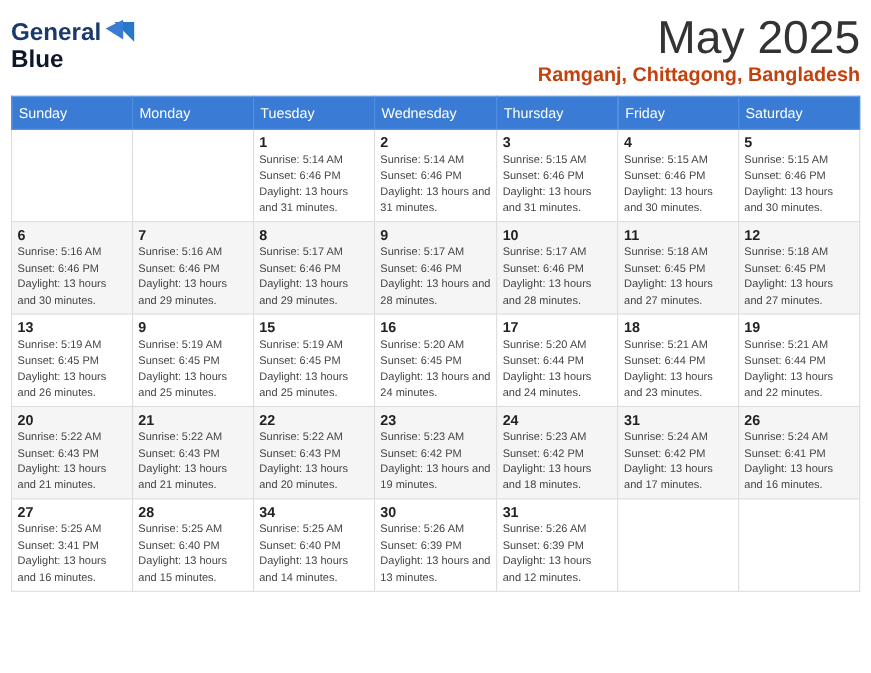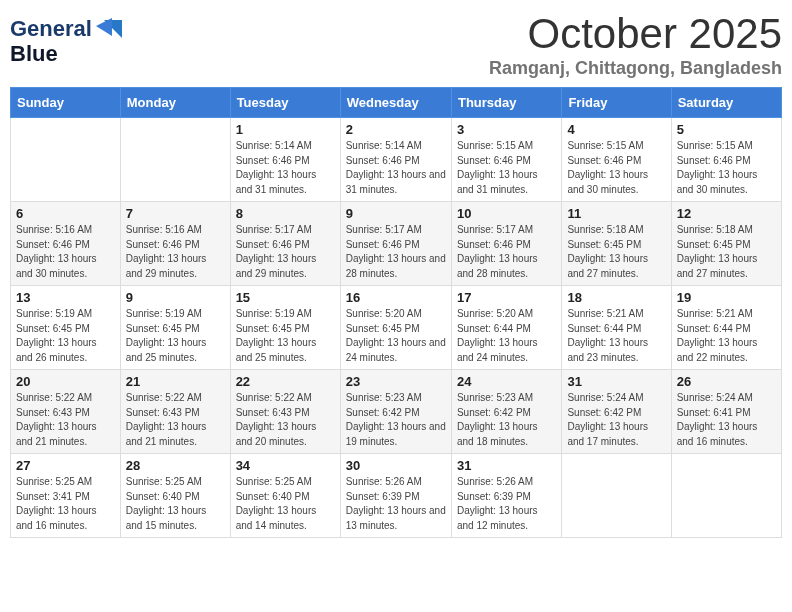--- a/index.html
+++ b/index.html
@@ -40,34 +40,34 @@
     .title-area {
       text-align: right;
     }
     .month-title {
       font-size: 42px;
       color: #333;
       font-weight: normal;
     }
     .location-title {
       font-size: 18px;
-      color: #737373;
+      color: #c2410c;
       font-weight: bold;
       margin-left: 44px;
     }
     .calendar-table {
       width: 100%;
       border-collapse: collapse;
       border: 1px solid #ccc;
     }
     .calendar-table th {
       background: #3a7bd5;
       color: #fff;
       font-size: 13px;
-      font-weight: bold;
+      font-weight: normal;
       text-align: left;
       padding: 7px 6px;
       border: 1px solid #5090e0;
     }
     .calendar-table td {
       vertical-align: top;
       border: 1px solid #ddd;
       padding: 4px 5px;
       width: 113px;
       min-height: 80px;
@@ -105,21 +105,21 @@
 
         <svg class="logo-icon" viewBox="0 0 30 26">
           <polygon points="10,4 28,4 28,22" fill="#2878c8"></polygon>
           <polygon points="2,10 18,2 18,20" fill="#3a7bd5"></polygon>
         </svg>
       </div>
       <span class="logo-text logo-blue">Blue</span>
     </div>
   </div>
   <div class="title-area">
-    <div class="month-title">October 2025</div>
+    <div class="month-title">May 2025</div>
     <div class="location-title">Ramganj, Chittagong, Bangladesh</div>
   </div>
 </div>
 
 <table class="calendar-table">
   <thead>
     <tr>
     <th>Sunday</th>
         <th>Monday</th>
         <th>Tuesday</th>

